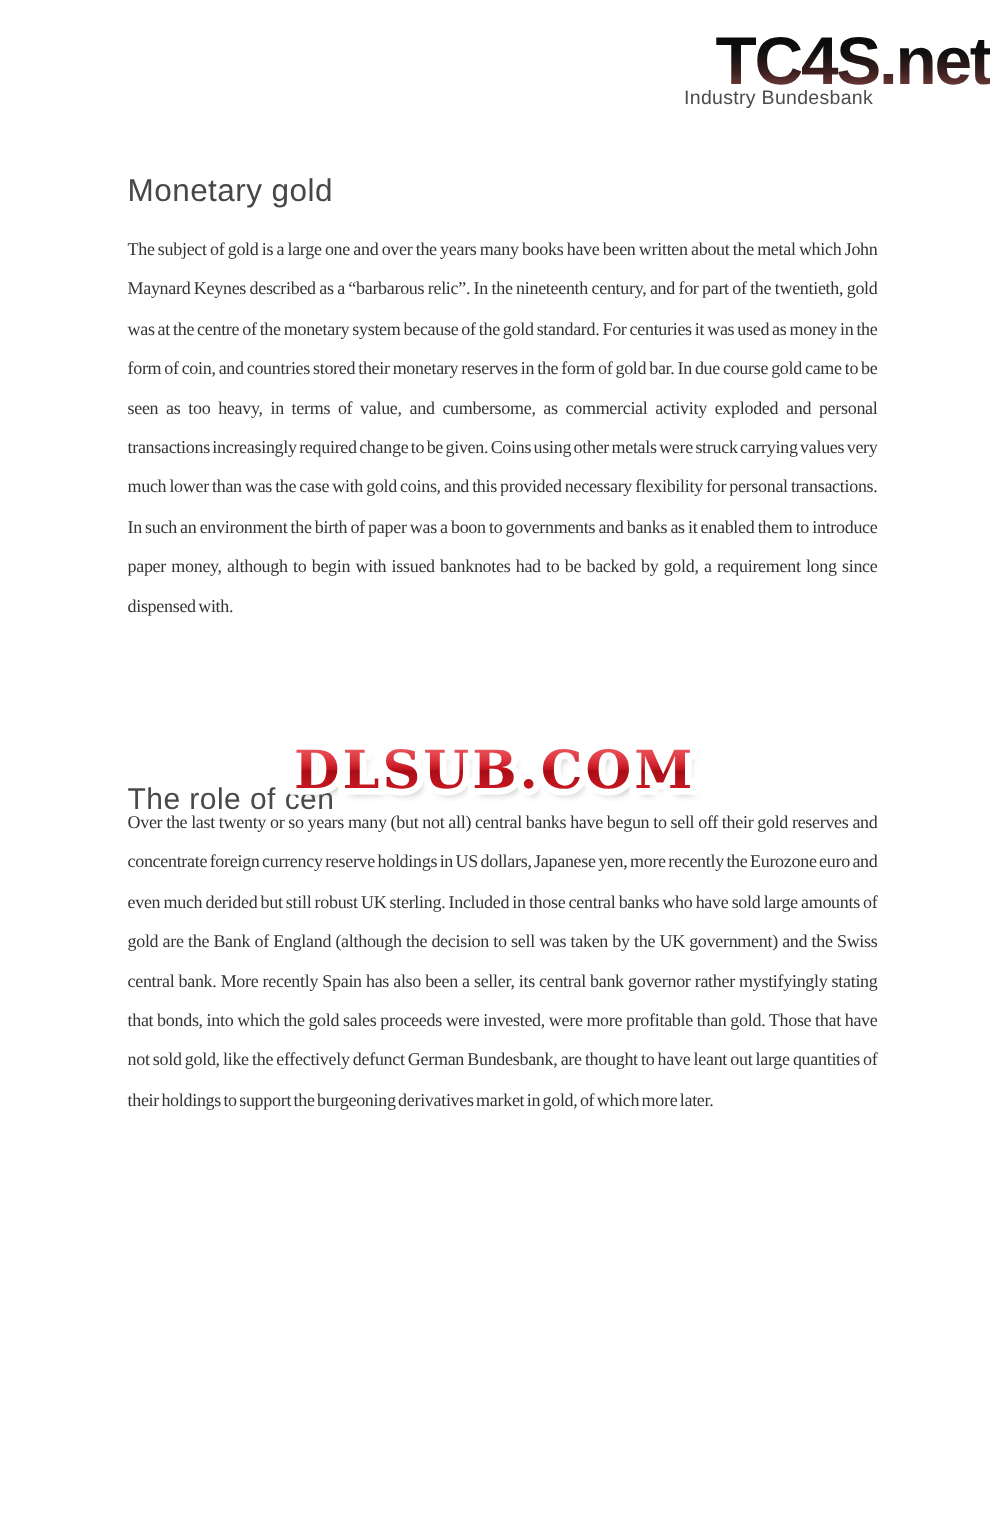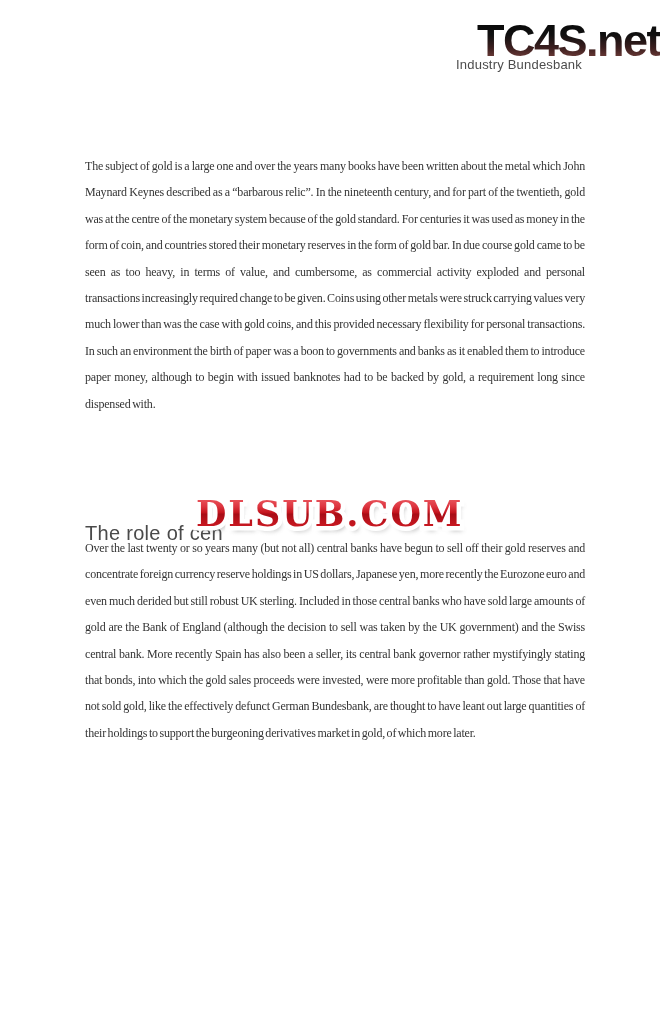--- a/index.html
+++ b/index.html
@@ -153,20 +153,21 @@
 </style>
 </head>
 <body>
 
 <div class="page">
 
   <div class="logo">TC4S.net</div>
 
   <div class="tagline">Industry Bundesbank</div>
 
+  <div class="h1">Monetary gold</div>
 
   <div class="body-par p1">The subject of gold is a large one and over the years many books have been written about the metal which John Maynard Keynes described as a “barbarous relic”. In the nineteenth century, and for part of the twentieth, gold was at the centre of the monetary system because of the gold standard. For centuries it was used as money in the form of coin, and countries stored their monetary reserves in the form of gold bar. In due course gold came to be seen as too heavy, in terms of value, and cumbersome, as commercial activity exploded and personal transactions increasingly required change to be given. Coins using other metals were struck carrying values very much lower than was the case with gold coins, and this provided necessary flexibility for personal transactions. In such an environment the birth of paper was a boon to governments and banks as it enabled them to introduce paper money, although to begin with issued banknotes had to be backed by gold, a requirement long since dispensed with.</div>
 
   <div class="h2">The role of cen</div>
 
   <div class="body-par p2">Over the last twenty or so years many (but not all) central banks have begun to sell off their gold reserves and concentrate foreign currency reserve holdings in US dollars, Japanese yen, more recently the Eurozone euro and even much derided but still robust UK sterling. Included in those central banks who have sold large amounts of gold are the Bank of England (although the decision to sell was taken by the UK government) and the Swiss central bank. More recently Spain has also been a seller, its central bank governor rather mystifyingly stating that bonds, into which the gold sales proceeds were invested, were more profitable than gold. Those that have not sold gold, like the effectively defunct German Bundesbank, are thought to have leant out large quantities of their holdings to support the burgeoning derivatives market in gold, of which more later.</div>
 
 
   <div class="pagenum">49</div>
 

